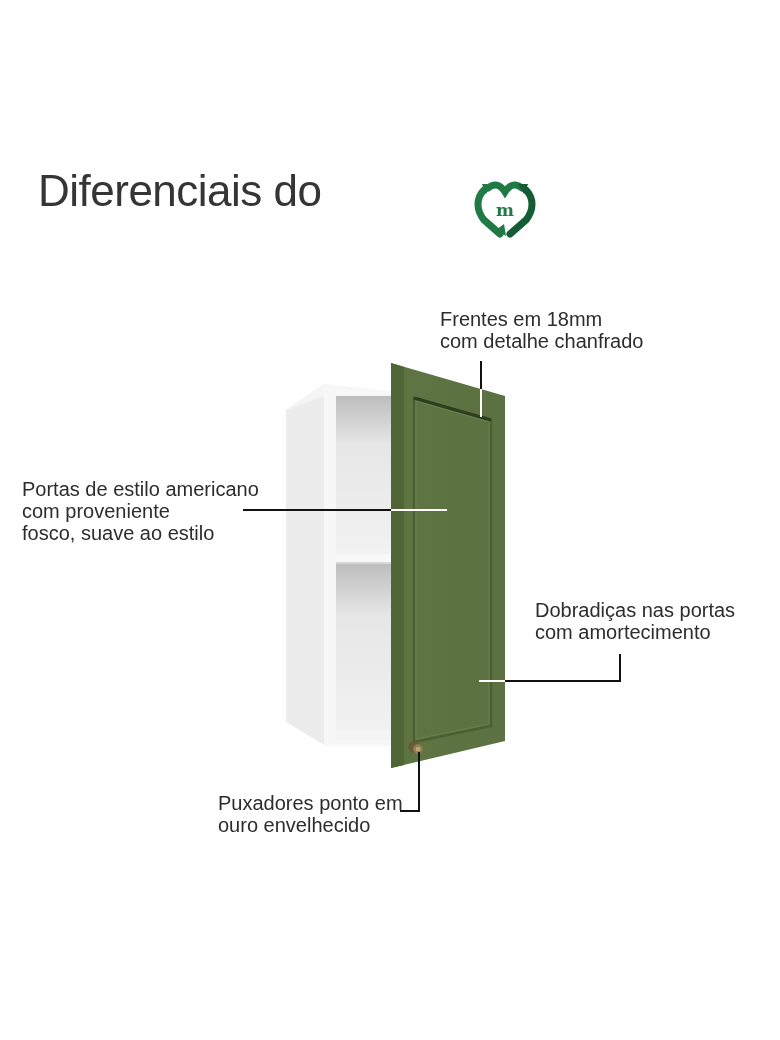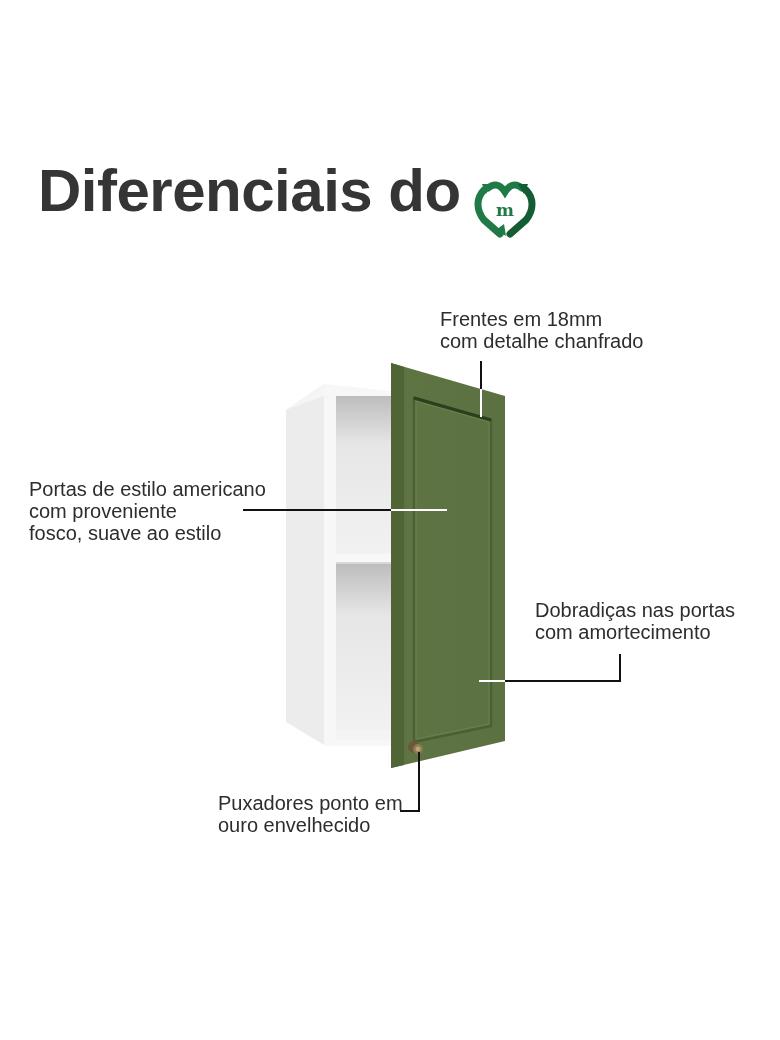--- a/index.html
+++ b/index.html
@@ -12,23 +12,23 @@
       height: 1040px;
       position: relative;
       overflow: hidden;
       font-family: "Liberation Sans", "DejaVu Sans", sans-serif;
       color: #333333;
     }
     .title {
       position: absolute;
       left: 38px;
       top: 162px;
-      font-size: 60px;
+      font-size: 44px;
       line-height: 58px;
-      font-weight: bold;
+      font-weight: normal;
       color: #353535;
       letter-spacing: -0.5px;
       margin: 0;
     }
     .badge {
       position: absolute;
       left: 474px;
       top: 180px;
       display: flex;
       align-items: center;
@@ -122,21 +122,21 @@
   <circle cx="418" cy="749" r="2.5" fill="#b9a573"></circle>
 </svg>
 
 <div class="label" style="left:440px; top:308px; width:215px;">
   <span>Frentes em 18mm</span>
   <span>com detalhe chanfrado</span>
 </div>
 <div class="line" style="left:480px; top:361px; width:2px; height:28px;"></div>
 <div class="line white" style="left:480px; top:389px; width:2px; height:28px;"></div>
 
-<div class="label" style="left:29px; top:478px; width:245px;">
+<div class="label" style="left:22px; top:478px; width:245px;">
   <span>Portas de estilo americano</span>
   <span>com proveniente</span>
   <span>fosco, suave ao estilo</span>
 </div>
 <div class="line" style="left:243px; top:509px; width:148px; height:2px;"></div>
 <div class="line white" style="left:391px; top:509px; width:56px; height:2px;"></div>
 
 <div class="label" style="left:535px; top:599px; width:210px;">
   <span>Dobradiças nas portas</span>
   <span>com amortecimento</span>

